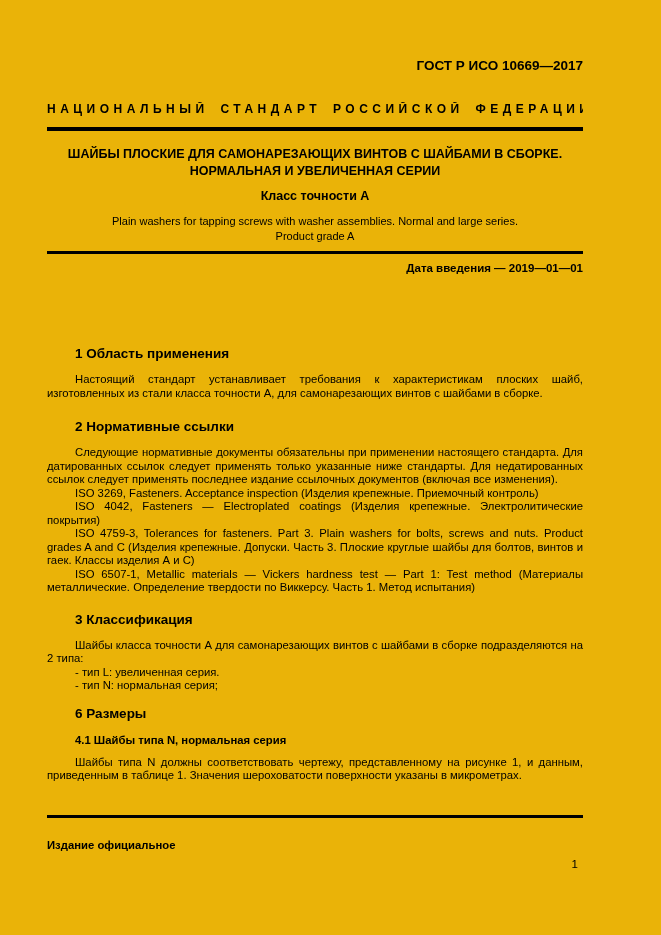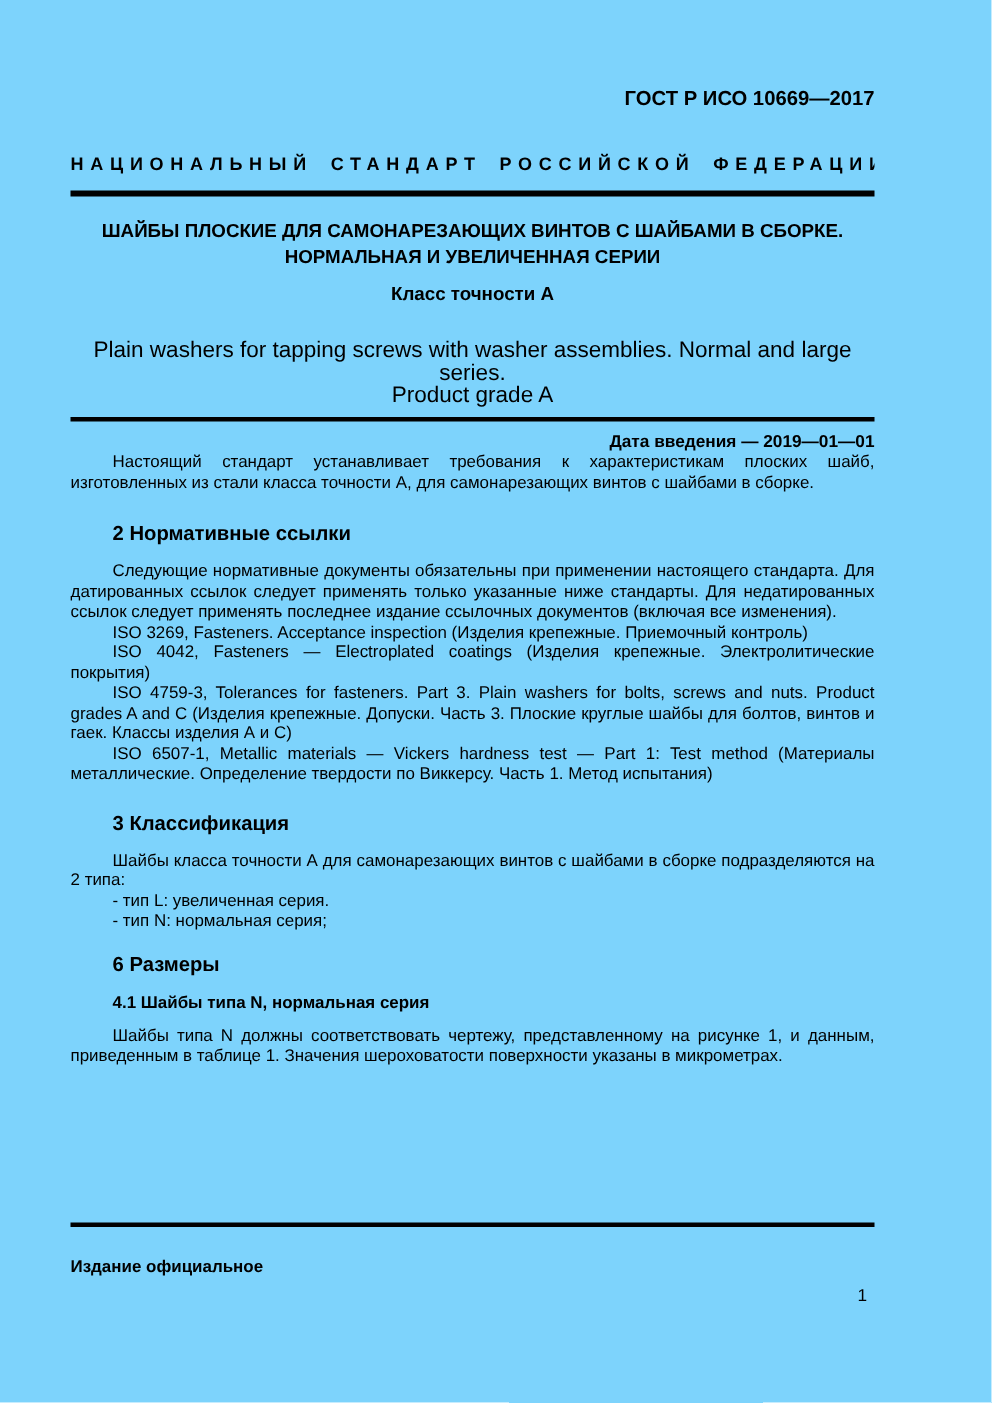--- a/index.html
+++ b/index.html
@@ -10,21 +10,21 @@
     position: relative;
     font-family: "Liberation Sans", sans-serif;
     color: #000000;
     -webkit-font-smoothing: antialiased;
   }
   .page {
     position: absolute;
     top: 0; left: 0;
     width: 661px;
     height: 935px;
-    background: #7dd3fc;
+    background: #eab308;
     overflow: hidden;
   }
   .content {
     margin-left: 47px;
     margin-right: 78px; 
   }
   .doc-number {
     padding-top: 58px;
     text-align: right;
     font-size: 13.5px;
@@ -58,22 +58,22 @@
     font-weight: bold;
     line-height: 17px;
   }
   .grade {
     margin-top: 9px;
     font-size: 12.5px;
     font-weight: bold;
     line-height: 15px;
   }
   .title-en {
-    margin-top: 22px;
-    font-size: 15px;
+    margin-top: 10px;
+    font-size: 11px;
     line-height: 15px;
   }
   .intro-date {
     margin-top: 7px;
     text-align: right;
     font-size: 11.5px;
     font-weight: bold;
     line-height: 14px;
   }
   .section-heading {
@@ -149,20 +149,21 @@
       <div class="title-en">
         <div>Plain washers for tapping screws with washer assemblies. Normal and large series.</div>
         <div>Product grade A</div>
       </div>
     </div>
 
     <div class="rule rule-mid"></div>
 
     <div class="intro-date">Дата введения — 2019—01—01</div>
 
+    <div class="section-heading sh-1">1 Область применения</div>
     <div class="para">Настоящий стандарт устанавливает требования к характеристикам плоских шайб, изготовленных из стали класса точности А, для самонарезающих винтов с шайбами в сборке.</div>
 
     <div class="section-heading sh-2">2 Нормативные ссылки</div>
     <div class="para">Следующие нормативные документы обязательны при применении настоящего стандарта. Для датированных ссылок следует применять только указанные ниже стандарты. Для недатированных ссылок следует применять последнее издание ссылочных документов (включая все изменения).</div>
     <div class="para ref">ISO 3269, Fasteners. Acceptance inspection (Изделия крепежные. Приемочный контроль)</div>
     <div class="para ref">ISO 4042, Fasteners — Electroplated coatings (Изделия крепежные. Электролитические покрытия)</div>
     <div class="para ref">ISO 4759-3, Tolerances for fasteners. Part 3. Plain washers for bolts, screws and nuts. Product grades A and C (Изделия крепежные. Допуски. Часть 3. Плоские круглые шайбы для болтов, винтов и гаек. Классы изделия А и С)</div>
     <div class="para ref">ISO 6507-1, Metallic materials — Vickers hardness test — Part 1: Test method (Материалы металлические. Определение твердости по Виккерсу. Часть 1. Метод испытания)</div>
 
     <div class="section-heading sh-3">3 Классификация</div>

